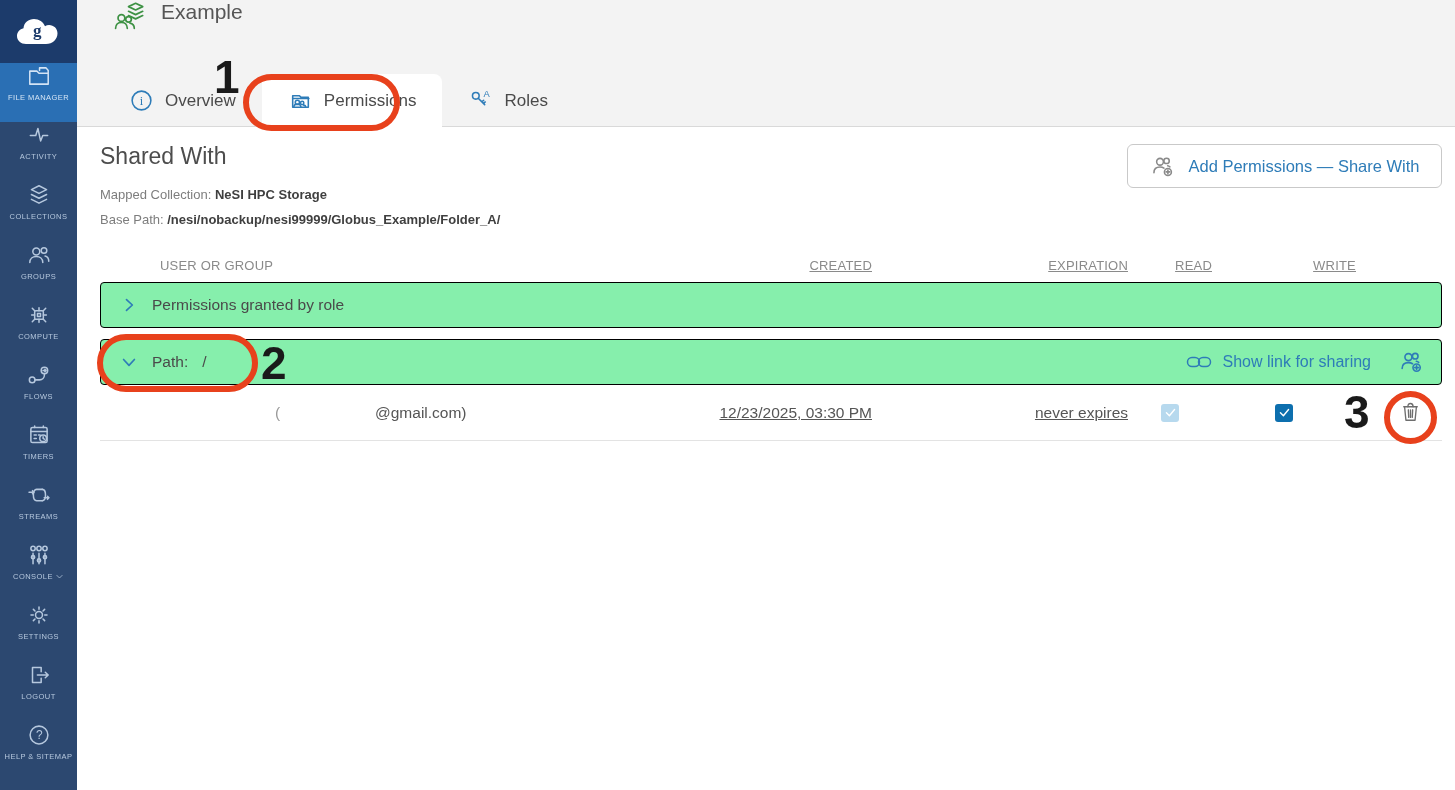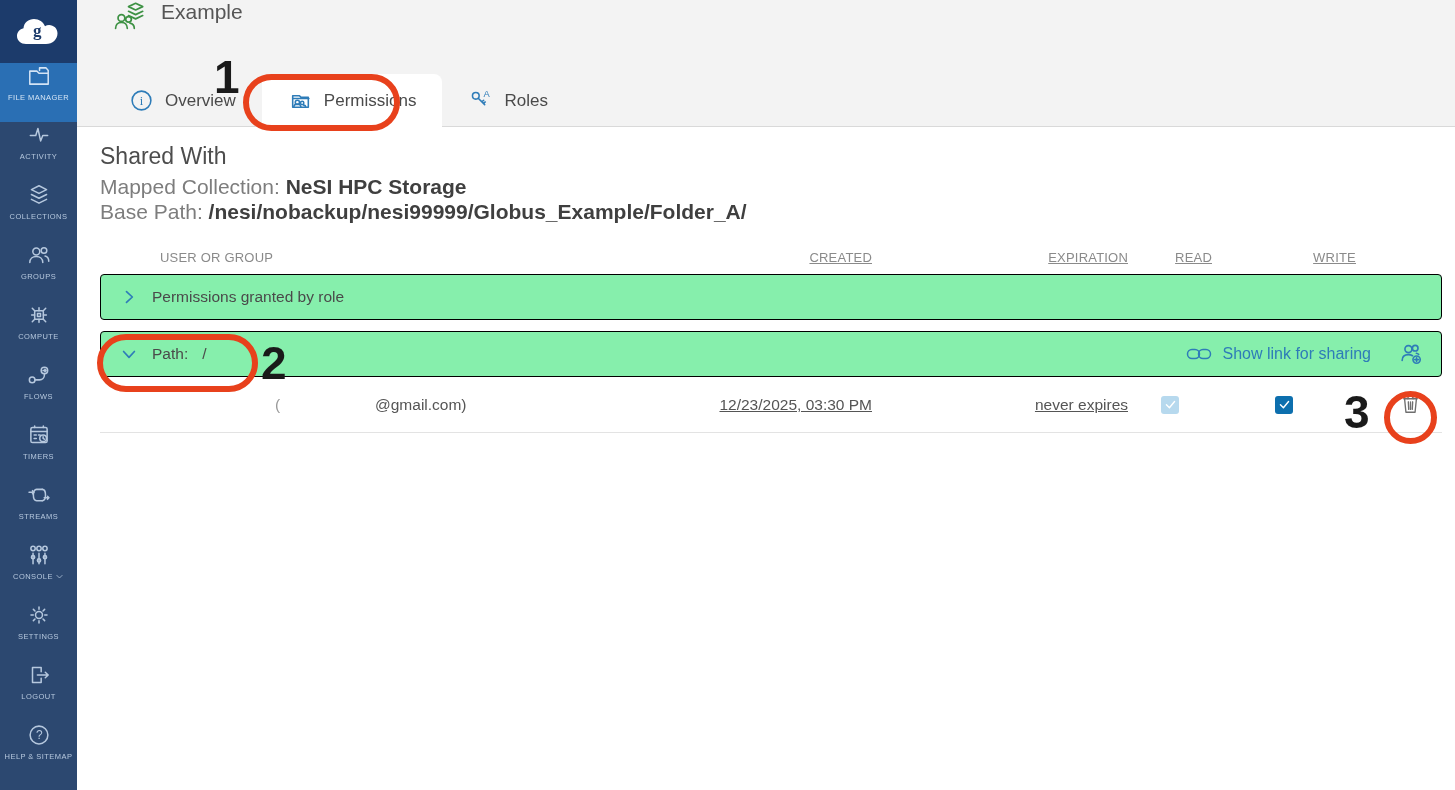--- a/index.html
+++ b/index.html
@@ -25,21 +25,21 @@
   .tab { display:flex; align-items:center; gap:11px; height:53px; padding:0 26px; font-size:17px; color:#4a4a4a; cursor:pointer; margin-bottom:-1px; }
   .tab.active { background:#fff; border-radius:8px 8px 0 0; }
   .tab svg { width:25px; height:25px; stroke:#2e7cb8; fill:none; stroke-width:1.5; stroke-linecap:round; stroke-linejoin:round; }
 
   .content { position:relative; margin:0 13px 0 23px; padding-top:16px; }
   .heading { font-size:23px; font-weight:400; color:#4d4d4d; }
   .add-btn { position:absolute; top:17px; right:0; height:44px; width:315px; background:#fff; border:1px solid #c9c9c9; border-radius:6px; display:flex; align-items:center; justify-content:center; gap:12px; cursor:pointer; }
   .add-btn span { color:#2e7cb8; font-size:16.5px; }
   .add-btn svg { width:27px; height:27px; stroke:#8a8a8a; fill:none; stroke-width:1.4; stroke-linecap:round; stroke-linejoin:round; }
 
-  .meta { margin-top:4px; font-size:21px; line-height:25px; color:#7d7d7d; }
+  .meta { margin-top:12px; font-size:13px; line-height:25px; color:#7d7d7d; }
   .meta b { color:#3f3f3f; font-weight:600; }
 
   
   .grid { display:grid; grid-template-columns:572px 200px 256px 84px 144px 1fr; align-items:center; }
   .thead { margin-top:16px; height:34px; color:#8a8a8a; font-size:13px; letter-spacing:.2px; }
   .thead .c1 { padding-left:60px; }
   .tc { text-align:right;text-decoration:underline; }
 
   .rowbox { height:46px; background:#86efac; border:1px solid #000000; border-radius:4px; display:flex; align-items:center; justify-content:space-between; }
   .rowbox.role { margin-bottom:11px; }
@@ -231,20 +231,31 @@
           <path d="M9.8 9.8 16 16M13.2 13.2l1.8-1.4M14.8 14.8l1.8-1.4"></path>
         <text x="15" y="8.5" font-size="9" fill="#2e7cb8" stroke="none" font-family="Liberation Sans, sans-serif">A</text>
       </svg>
       <span>Roles</span>
     </div>
   </div>
 
   <div class="content">
     <div class="heading">Shared With</div>
 
+    <div class="add-btn">
+      <svg viewBox="0 0 24 24">
+        <circle cx="9.8" cy="7.8" r="3"></circle>
+          <path d="M4.4 17.5c0-3.3 2.4-5 5.4-5 1.4 0 2.6.4 3.5 1"></path>
+        <circle cx="15.6" cy="7" r="2.4"></circle>
+          <path d="M16.6 11.4c.8.2 1.4.5 2 .9"></path>
+        <circle cx="16.8" cy="16.8" r="3.1"></circle>
+          <path d="M16.8 15.2v3.2M15.2 16.8h3.2"></path>
+      </svg>
+      <span>Add Permissions — Share With</span>
+    </div>
 
     <div class="meta">
       <div>
         <span>Mapped Collection:</span>
         <b>NeSI HPC Storage</b>
       </div>
       <div>
         <span>Base Path:</span>
         <b>/nesi/nobackup/nesi99999/Globus_Example/Folder_A/</b>
       </div>

